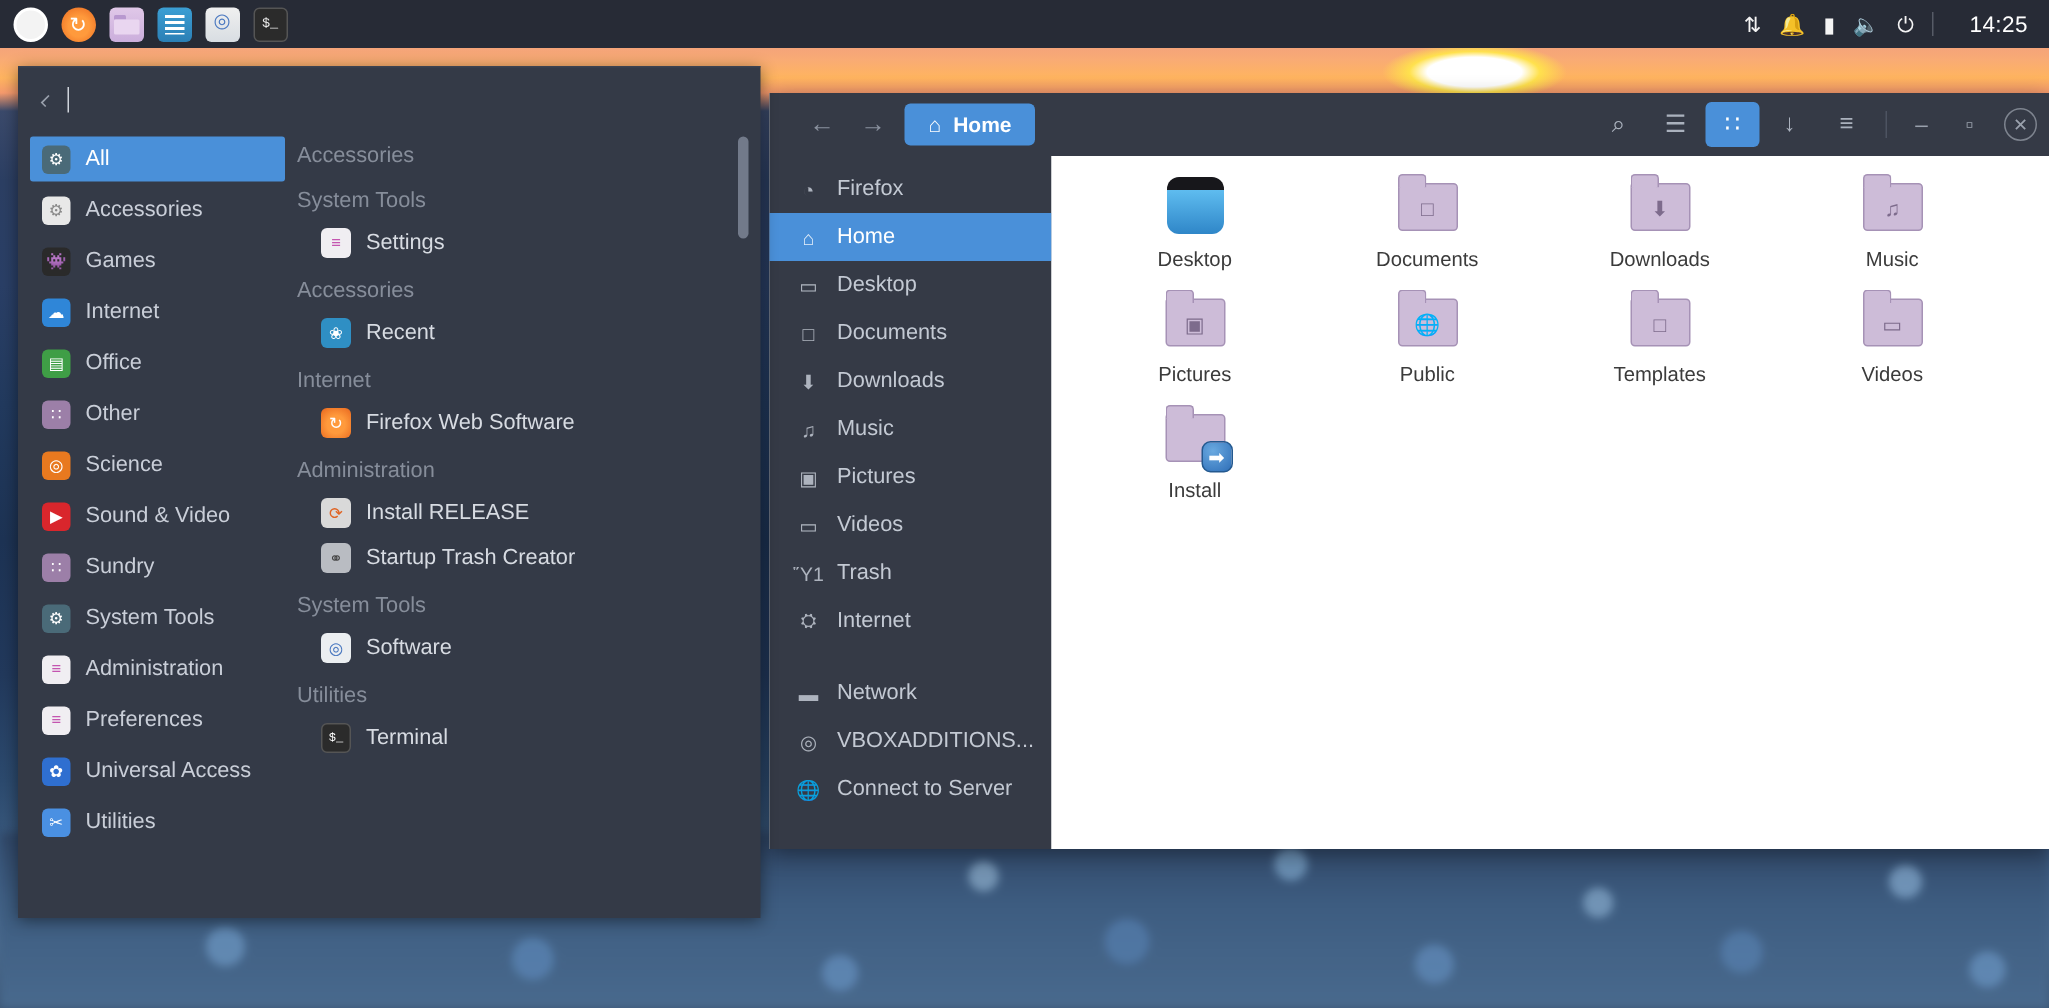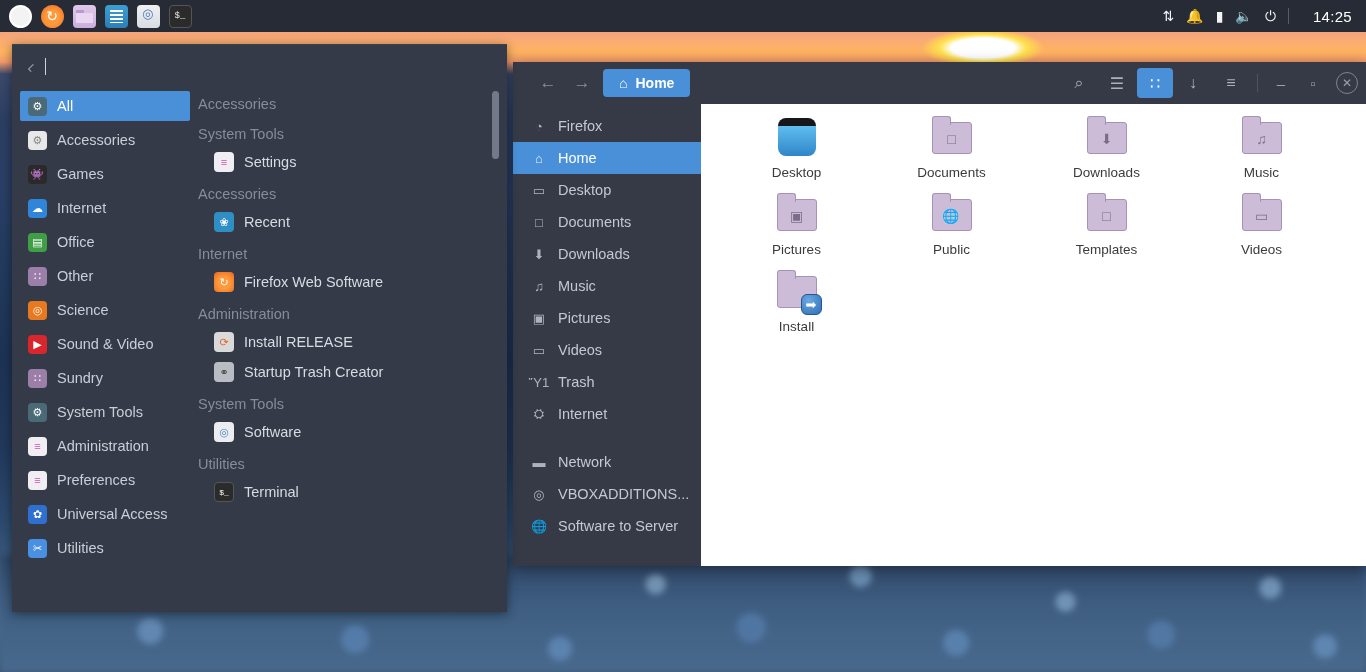--- a/index.html
+++ b/index.html
@@ -386,21 +386,21 @@
         <div class="sb">
           <span class="sb-ico">▬</span>
           <span>Network</span>
         </div>
         <div class="sb">
           <span class="sb-ico">◎</span>
           <span>VBOXADDITIONS...</span>
         </div>
         <div class="sb">
           <span class="sb-ico">🌐</span>
-          <span>Software to Server</span>
+          <span>Connect to Server</span>
         </div>
       </div>
     <div id="fm-main">
       <div id="grid">
           <div class="fitem">
             <div class="fico">
               <div class="desk-ico"></div>
             </div>
             <div class="flabel">Desktop</div>
           </div>

